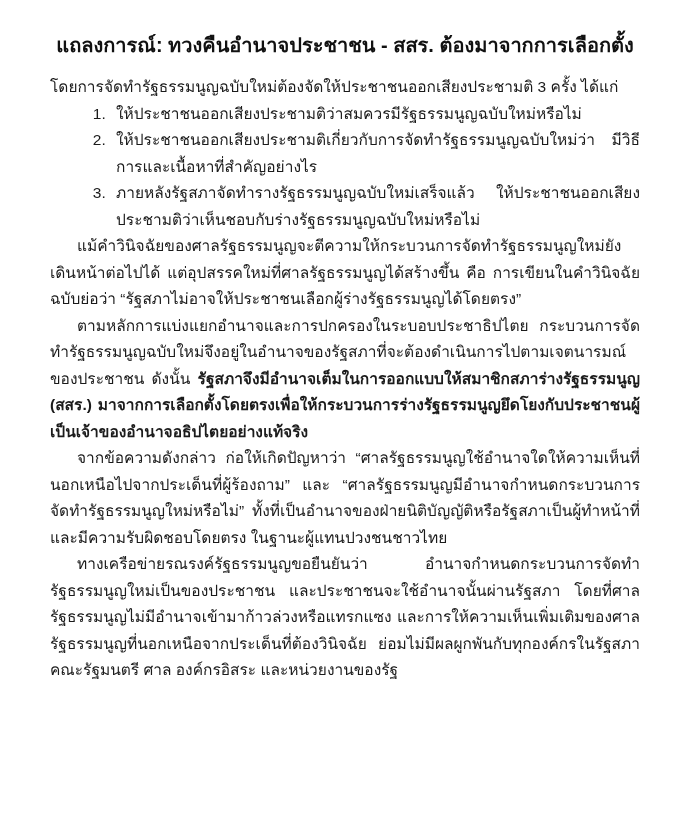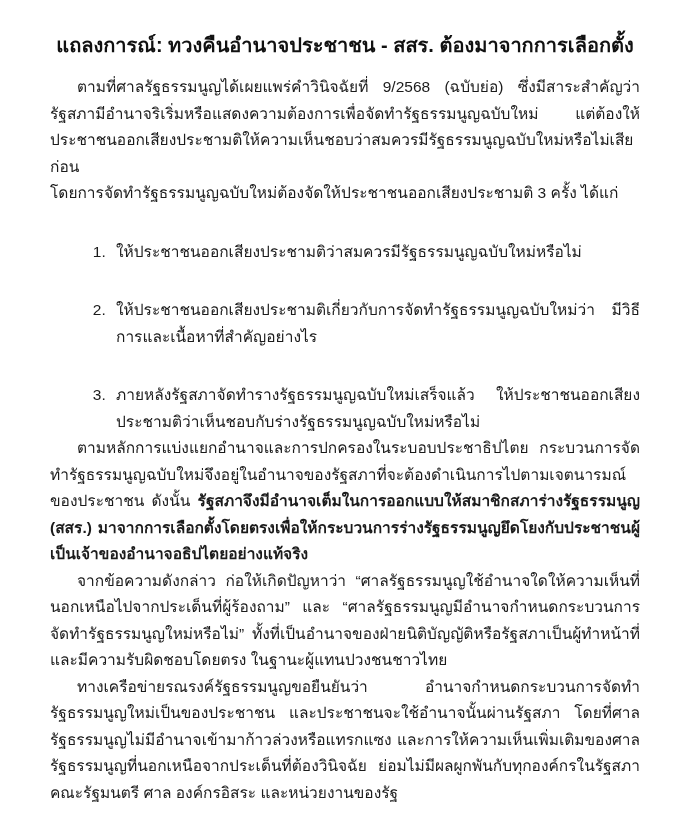--- a/index.html
+++ b/index.html
@@ -37,42 +37,41 @@
   ol.referendum-list {
     margin: 0;
     padding: 0 0 0 60px;
     font-size: 15.5px;
     line-height: 26.5px;
   }
   ol.referendum-list li {
     padding-left: 6px;
     text-align: justify;
     text-justify: inter-character;
-    margin-top: 32px;
   }
 </style>
 </head>
 <body>
 
 <div class="page">
 
   <h1 class="doc-title">แถลงการณ์: ทวงคืนอำนาจประชาชน - สสร. ต้องมาจากการเลือกตั้ง</h1>
 
-  <p class="para indent">ตามที่ศาลรัฐธรรมนูญได้เผยแพร่คำวินิจฉัยที่ 9/2568 (ฉบับย่อ) ซึ่งมีสาระสำคัญว่า รัฐสภามีอำนาจริเริ่มหรือแสดงความต้องการเพื่อจัดทำรัฐธรรมนูญฉบับใหม่ แต่ต้องให้ประชาชนออกเสียงประชามติให้ความเห็นชอบว่าสมควรมีรัฐธรรมนูญฉบับใหม่หรือไม่เสียก่อน</p>
 
   <p class="para">โดยการจัดทำรัฐธรรมนูญฉบับใหม่ต้องจัดให้ประชาชนออกเสียงประชามติ 3 ครั้ง ได้แก่</p>
 
   <ol class="referendum-list">
     <li>ให้ประชาชนออกเสียงประชามติว่าสมควรมีรัฐธรรมนูญฉบับใหม่หรือไม่</li>
     <li>ให้ประชาชนออกเสียงประชามติเกี่ยวกับการจัดทำรัฐธรรมนูญฉบับใหม่ว่า มีวิธีการและเนื้อหาที่สำคัญอย่างไร</li>
     <li>ภายหลังรัฐสภาจัดทำรางรัฐธรรมนูญฉบับใหม่เสร็จแล้ว ให้ประชาชนออกเสียงประชามติว่าเห็นชอบกับร่างรัฐธรรมนูญฉบับใหม่หรือไม่</li>
   </ol>
 
 
 
+  <p class="para indent">แม้คำวินิจฉัยของศาลรัฐธรรมนูญจะตีความให้กระบวนการจัดทำรัฐธรรมนูญใหม่ยังเดินหน้าต่อไปได้ แต่อุปสรรคใหม่ที่ศาลรัฐธรรมนูญได้สร้างขึ้น คือ การเขียนในคำวินิจฉัยฉบับย่อว่า “รัฐสภาไม่อาจให้ประชาชนเลือกผู้ร่างรัฐธรรมนูญได้โดยตรง”</p>
 
   <p class="para indent"><span>ตามหลักการแบ่งแยกอำนาจและการปกครองในระบอบประชาธิปไตย กระบวนการจัดทำรัฐธรรมนูญฉบับใหม่จึงอยู่ในอำนาจของรัฐสภาที่จะต้องดำเนินการไปตามเจตนารมณ์ของประชาชน ดังนั้น </span><span class="bold">รัฐสภาจึงมีอำนาจเต็มในการออกแบบให้สมาชิกสภาร่างรัฐธรรมนูญ (สสร.) มาจากการเลือกตั้งโดยตรงเพื่อให้กระบวนการร่างรัฐธรรมนูญยึดโยงกับประชาชนผู้เป็นเจ้าของอำนาจอธิปไตยอย่างแท้จริง</span></p>
 
   <p class="para indent">จากข้อความดังกล่าว ก่อให้เกิดปัญหาว่า “ศาลรัฐธรรมนูญใช้อำนาจใดให้ความเห็นที่นอกเหนือไปจากประเด็นที่ผู้ร้องถาม” และ “ศาลรัฐธรรมนูญมีอำนาจกำหนดกระบวนการจัดทำรัฐธรรมนูญใหม่หรือไม่” ทั้งที่เป็นอำนาจของฝ่ายนิติบัญญัติหรือรัฐสภาเป็นผู้ทำหน้าที่และมีความรับผิดชอบโดยตรง ในฐานะผู้แทนปวงชนชาวไทย</p>
 
   <p class="para indent">ทางเครือข่ายรณรงค์รัฐธรรมนูญขอยืนยันว่า อำนาจกำหนดกระบวนการจัดทำรัฐธรรมนูญใหม่เป็นของประชาชน และประชาชนจะใช้อำนาจนั้นผ่านรัฐสภา โดยที่ศาลรัฐธรรมนูญไม่มีอำนาจเข้ามาก้าวล่วงหรือแทรกแซง และการให้ความเห็นเพิ่มเติมของศาลรัฐธรรมนูญที่นอกเหนือจากประเด็นที่ต้องวินิจฉัย ย่อมไม่มีผลผูกพันกับทุกองค์กรในรัฐสภา คณะรัฐมนตรี ศาล องค์กรอิสระ และหน่วยงานของรัฐ</p>
 
 </div>
 
 </body></html>

